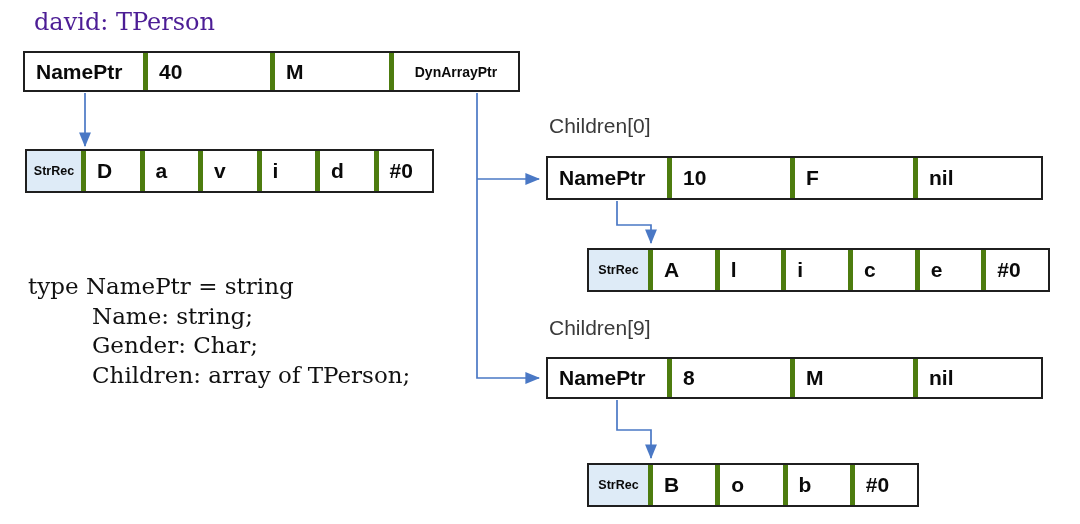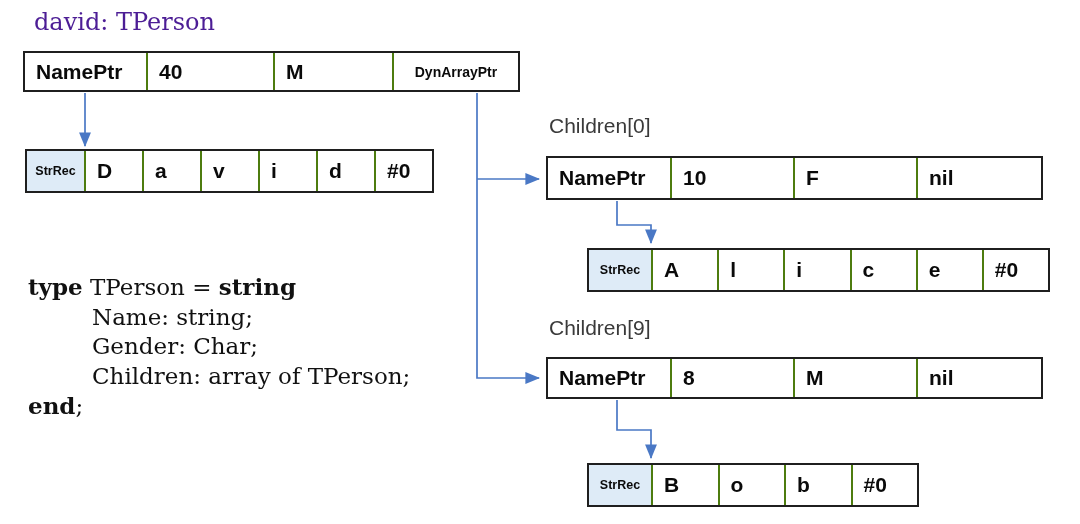--- a/index.html
+++ b/index.html
@@ -27,21 +27,21 @@
   }
   .rec {
     position: absolute;
     display: flex;
     box-sizing: border-box;
     border: 2px solid #1f1f1f;
     background: #ffffff;
   }
   .cell {
     box-sizing: border-box;
-    border-right: 2px solid #4d7c0f;
+    border-right: 5px solid #4d7c0f;
     display: flex;
     align-items: center;
     padding-left: 11px;
     font-weight: 700;
     font-size: 21px;
     color: #0a0a0a;
     overflow: hidden;
     white-space: nowrap;
   }
   .cell:last-child { border-right: none; }
@@ -64,21 +64,21 @@
     position: absolute;
     left: 28px;
     top: 272px;
     font-family: "DejaVu Serif", serif;
     font-size: 23px;
     line-height: 29.5px;
     color: #111111;
     white-space: nowrap;
   }
   .code .indent { padding-left: 64px; }
-  .code .b { font-weight: 700; }
+  .code .b { font-weight: 400; }
 </style>
 </head>
 <body>
 
 <div class="canvas">
 
   <svg class="arrow-layer" viewBox="0 0 1080 524">
     <defs>
       <marker id="ah" markerWidth="10" markerHeight="8" refX="8" refY="3.5" orient="auto">
         <path d="M0,0 L8.6,3.5 L0,7 Z" fill="#4a78c5"></path>
@@ -140,20 +140,19 @@
 
   <div class="rec" style="left:587px; top:463px; width:332px; height:44px;">
     <div class="cell strrec" style="width:64px;">StrRec</div>
     <div class="cell grow">B</div>
     <div class="cell grow">o</div>
     <div class="cell grow">b</div>
     <div class="cell grow">#0</div>
   </div>
 
   <div class="code">
-    <div class="code-line"><span class="b">type</span><span> TPerson = </span><span class="b">string</span></div>
+    <div class="code-line"><span class="b">type</span><span> NamePtr = </span><span class="b">string</span></div>
     <div class="code-line indent">Name: string;</div>
     <div class="code-line indent">Gender: Char;</div>
     <div class="code-line indent">Children: array of TPerson;</div>
-    <div class="code-line"><span class="b">end</span><span>;</span></div>
   </div>
 
 </div>
 
 </body></html>

